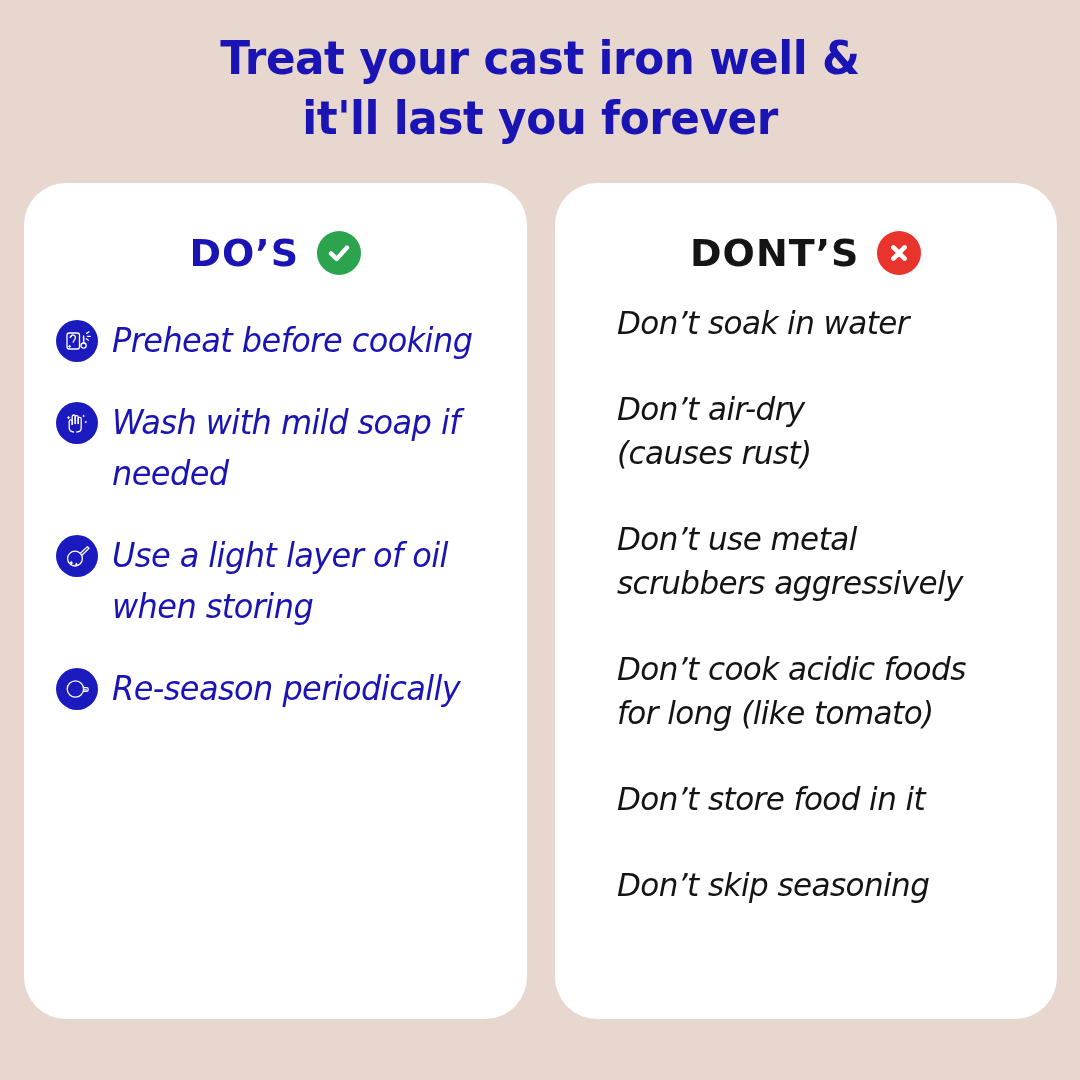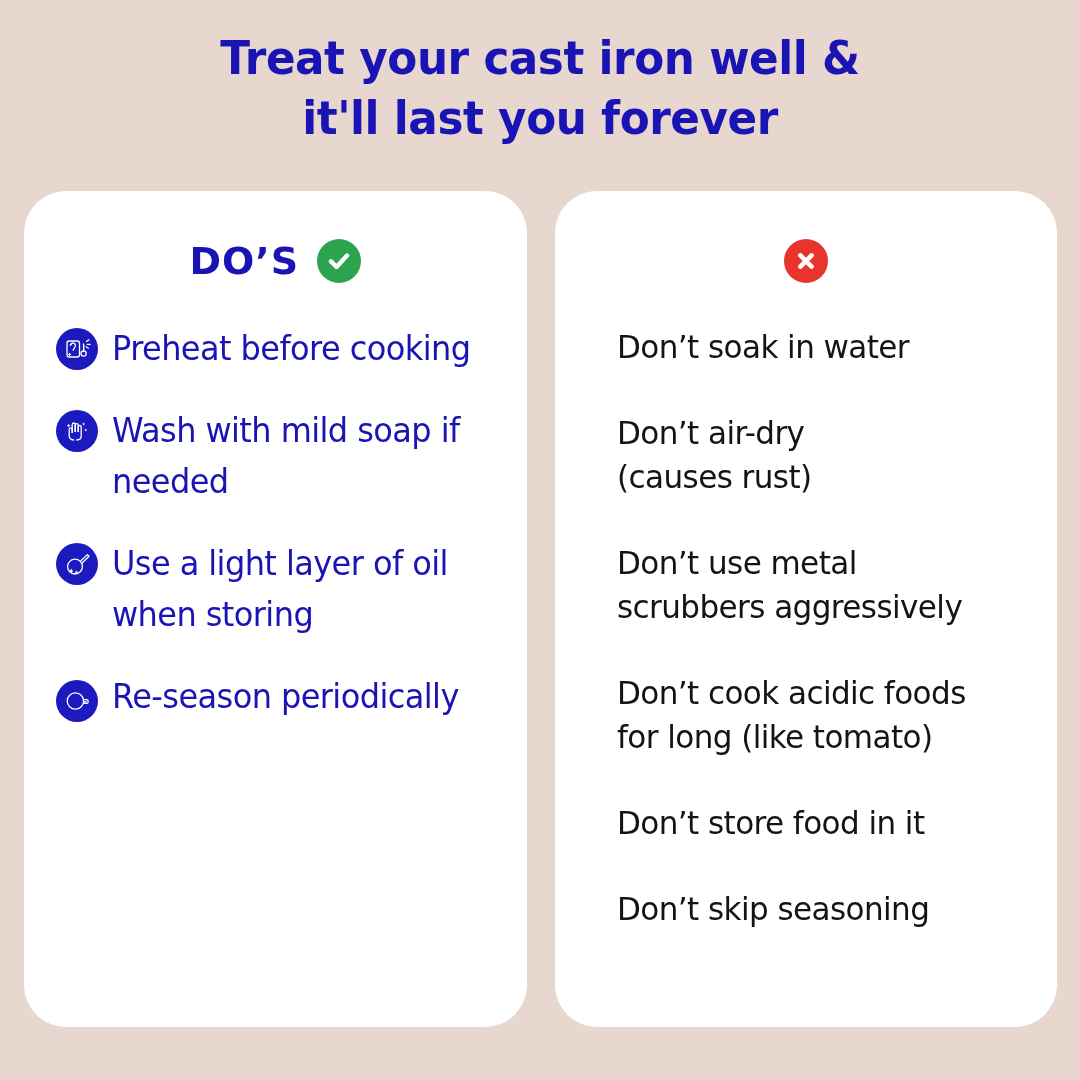--- a/index.html
+++ b/index.html
@@ -29,21 +29,21 @@
     line-height: 60px;
     letter-spacing: -0.5px;
     transform: scaleX(0.93);
     transform-origin: center top;
   }
   .title-line { display: block; white-space: nowrap; }
 
   
   .cards {
     position: absolute;
-    top: 191px;
+    top: 183px;
     left: 24px;
     width: 1033px;
     height: 836px;
     display: flex;
     gap: 28px;
   }
   .card {
     background: #FFFFFF;
     border-radius: 42px;
     flex: 1 1 0;
@@ -80,39 +80,40 @@
   }
   .badge svg { display: block; }
   .badge-check { background: #2CA44E; }
   .badge-x { background: #E8342C; }
 
   
   .list {
     margin: 0;
     padding: 0;
     list-style: none;
+    font-style: italic;
   }
   .list-dos {
     margin-top: 40px;
     padding-left: 32px;
     padding-right: 20px;
   }
   .list-donts {
-    margin-top: 42px;
+    margin-top: 26px;
     padding-left: 62px;
     padding-right: 18px;
   }
 
   .item-dos {
     display: flex;
     align-items: flex-start;
     gap: 14px;
     margin-bottom: 31px;
   }
-  .item-dos:last-child { margin-bottom: 16px; align-items: flex-end; }
+  .item-dos:last-child { margin-bottom: 16px; }
 
   .icon-circle {
     flex: 0 0 42px;
     width: 42px;
     height: 42px;
     border-radius: 50%;
     background: #1A1ABE;
     display: flex;
     align-items: center;
     justify-content: center;
@@ -236,20 +237,21 @@
         <span class="item-text">
           <span class="dline">Re-season periodically</span>
         </span>
       </li>
 
     </ul>
   </section>
 
   <section class="card card-donts">
     <div class="card-head head-donts">
+      <h2>DONT’S</h2>
       <span class="badge badge-x">
         <svg width="30" height="30" viewBox="0 0 30 30" aria-hidden="true">
           <path d="M9.4 9.4 L20.6 20.6 M20.6 9.4 L9.4 20.6" fill="none" stroke="#FFFFFF" stroke-width="4.6" stroke-linecap="round"></path>
         </svg>
       </span>
     </div>
 
     <ul class="list list-donts">
       <li class="item-donts">
         <span class="dline">Don’t soak in water</span>

